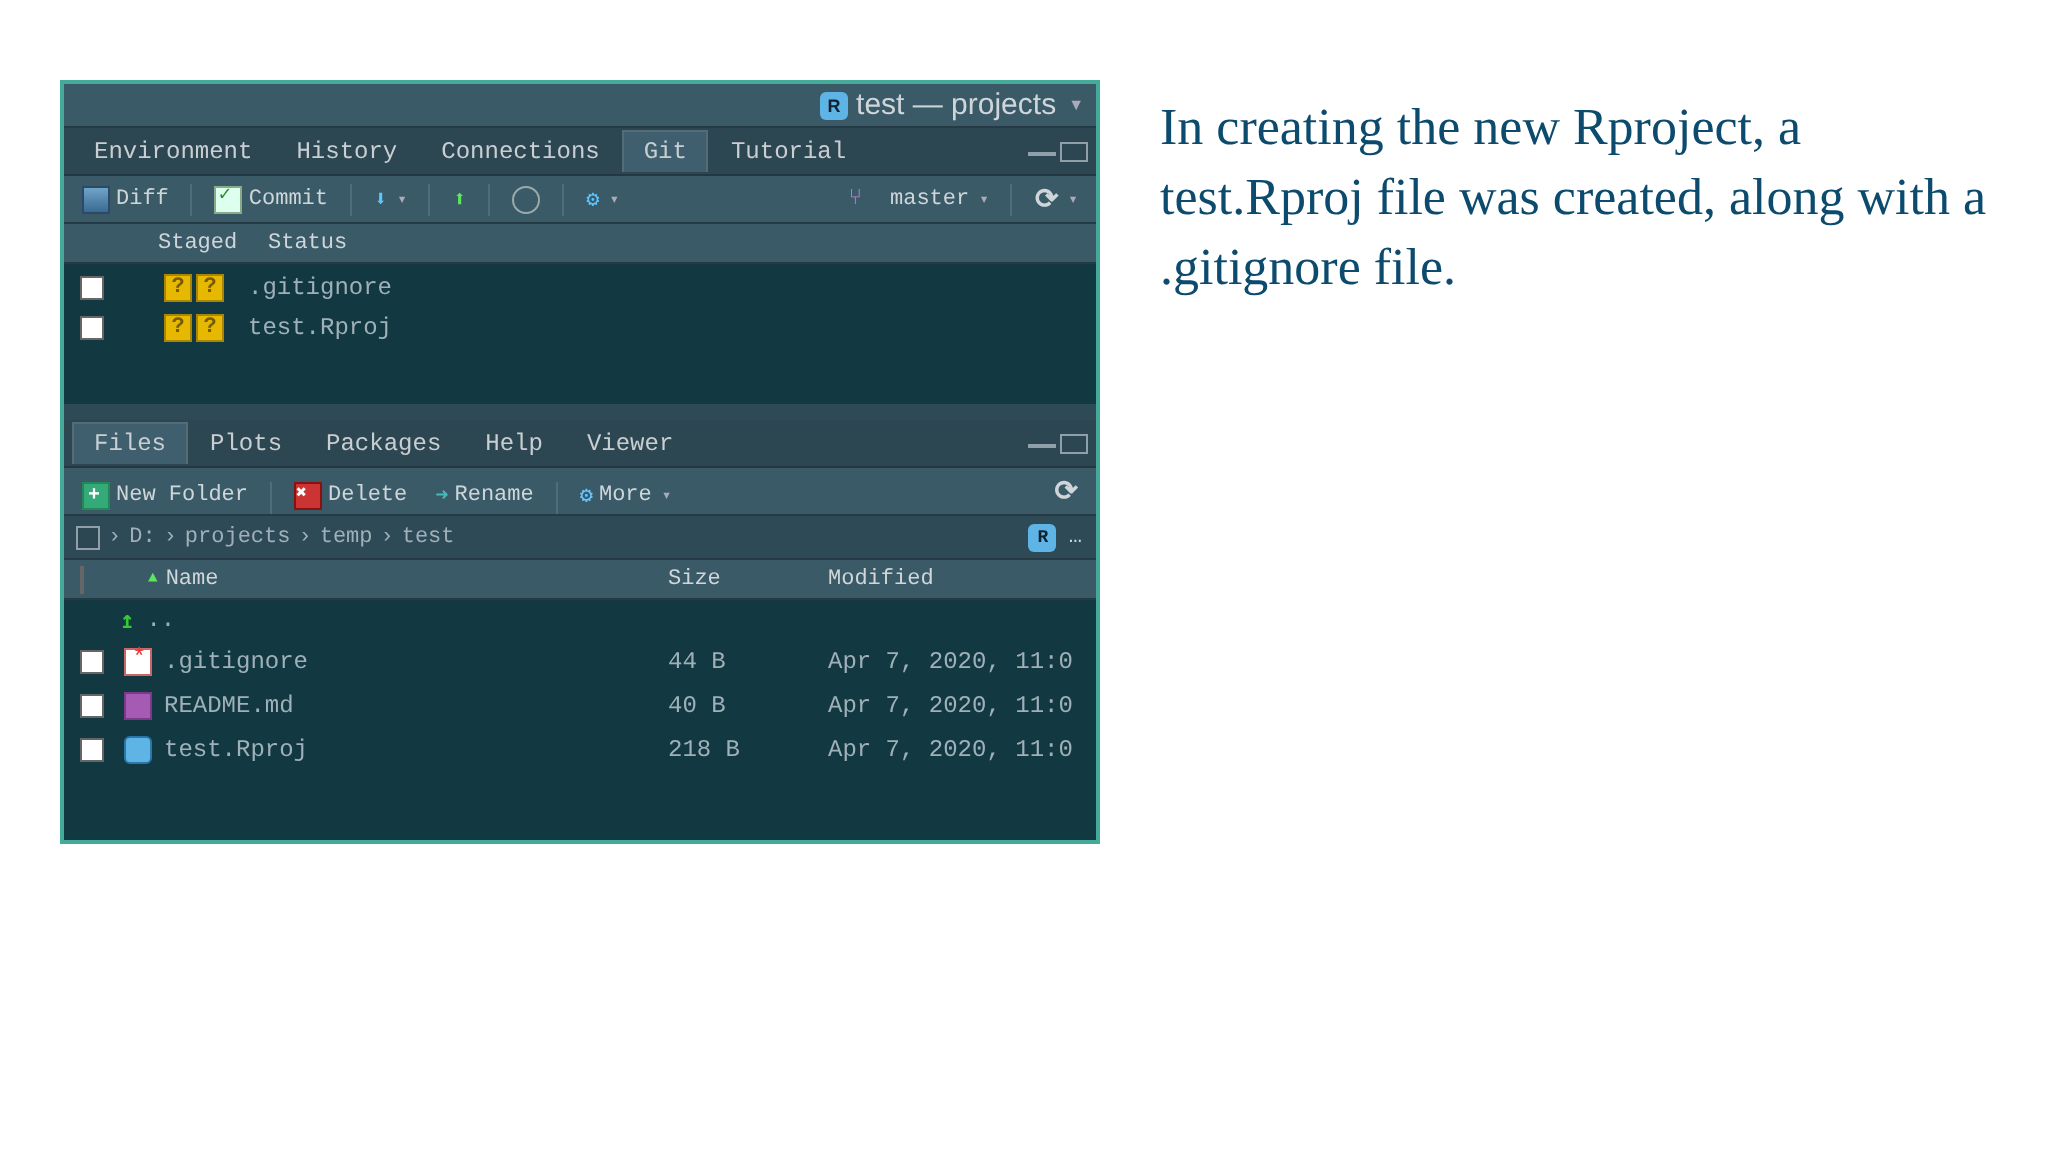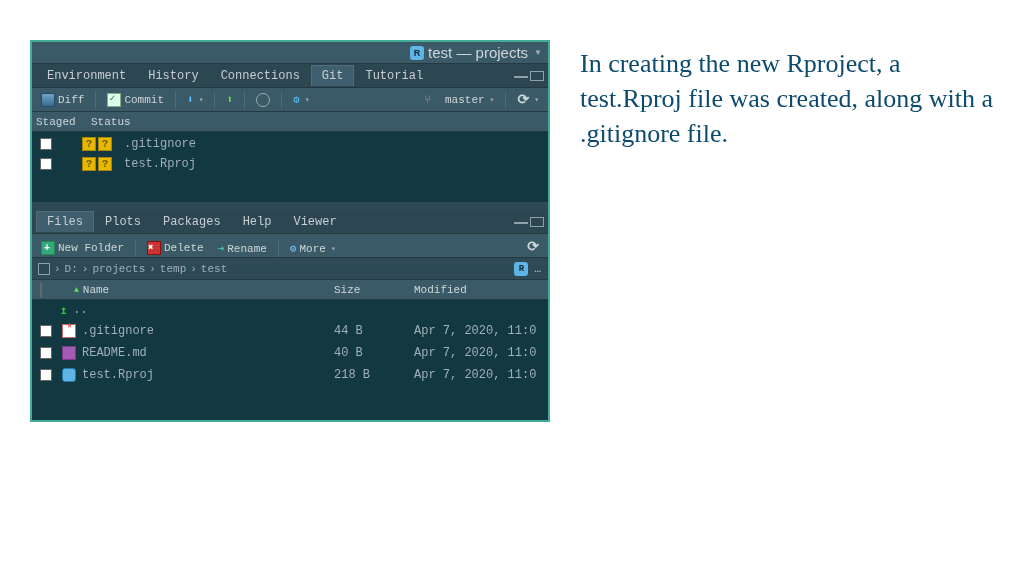--- a/index.html
+++ b/index.html
@@ -112,21 +112,21 @@
   .git-header {
     display:flex;
     background:#3a5a68;
     height:20px;
     align-items:center;
     padding:0 4px;
     font-size:11px;
     color:#cfd6da;
     border-bottom:1px solid #253a44;
   }
-  .gh-staged{width:55px;}
+  .gh-staged{width:55px;margin-left:43px;}
   .gh-status{width:52px;}
   .gh-path{flex:1;padding-left:6px;}
   .git-body{ background:#123842; min-height:70px; padding:2px 0;}
   .git-row{ display:flex; align-items:center; height:20px; padding:0 4px;}
   .chk{ width:12px; height:12px; background:#fff; border:1px solid #666; margin:0 8px 0 4px;}
   .status-sq{ width:14px; height:14px; background:#e6b800; border:1px solid #a88600; margin-right:2px; display:inline-flex;align-items:center;justify-content:center;color:#7a5c00;font-weight:bold;font-size:11px;}
   .git-path{ color:#9fb0b8; margin-left:10px;}
   .quad + .quad { margin-top:8px; }
 
   .files-toolbar{display:flex;align-items:flex-end;height:24px;background:#3a5a68;padding:0 4px;gap:4px;border-bottom:1px solid #253a44;}

